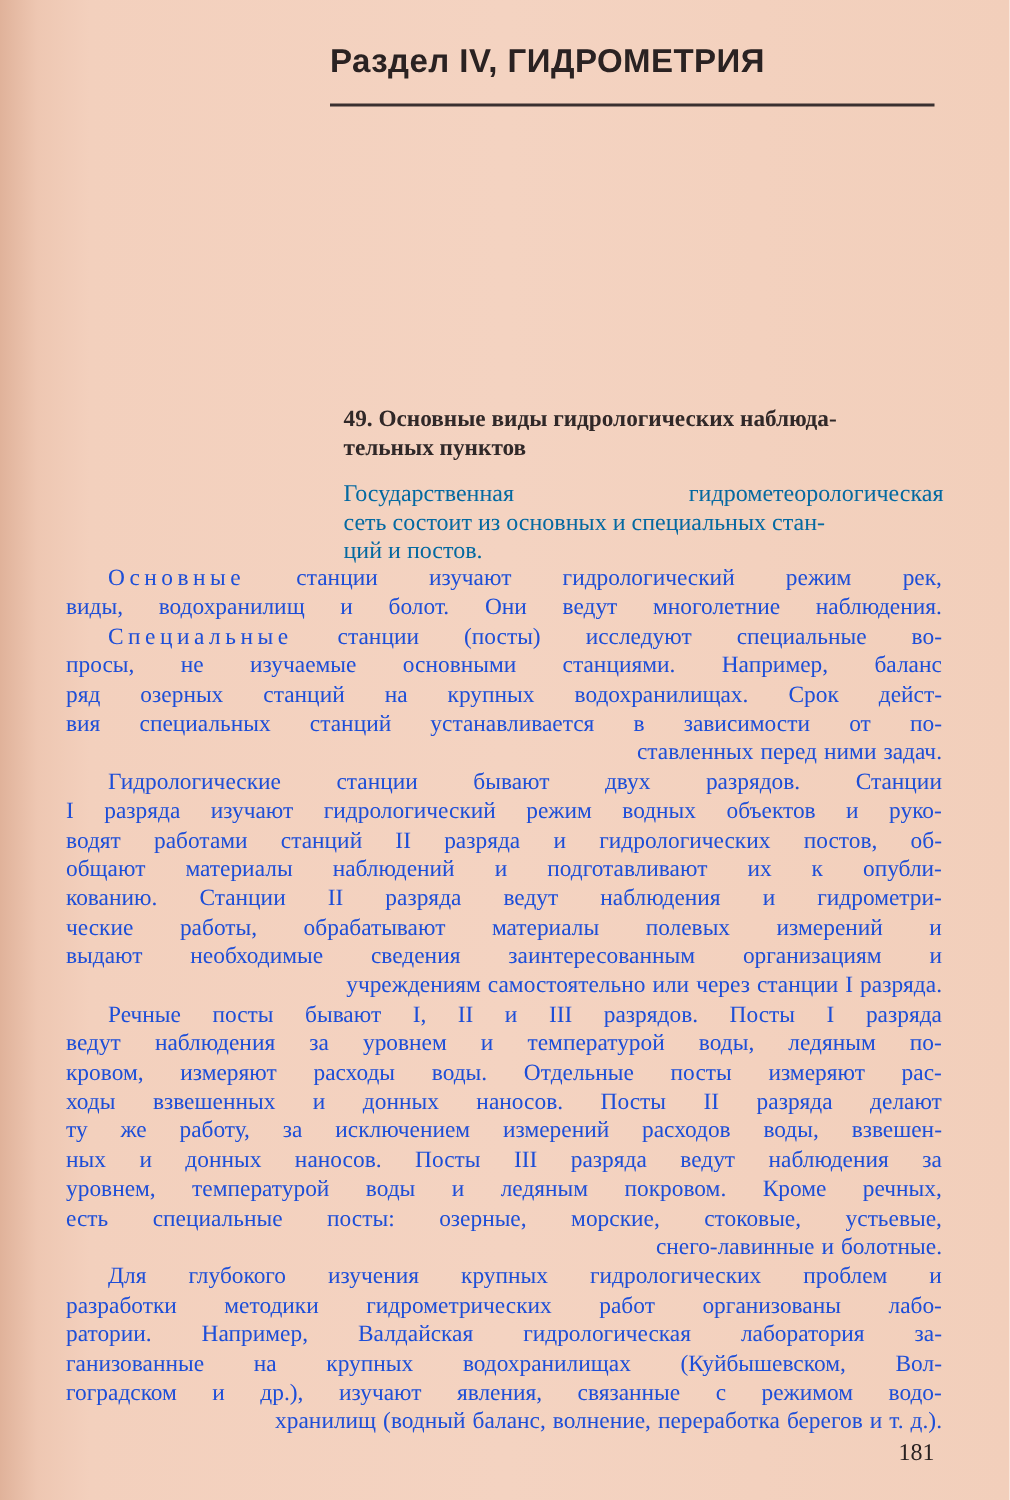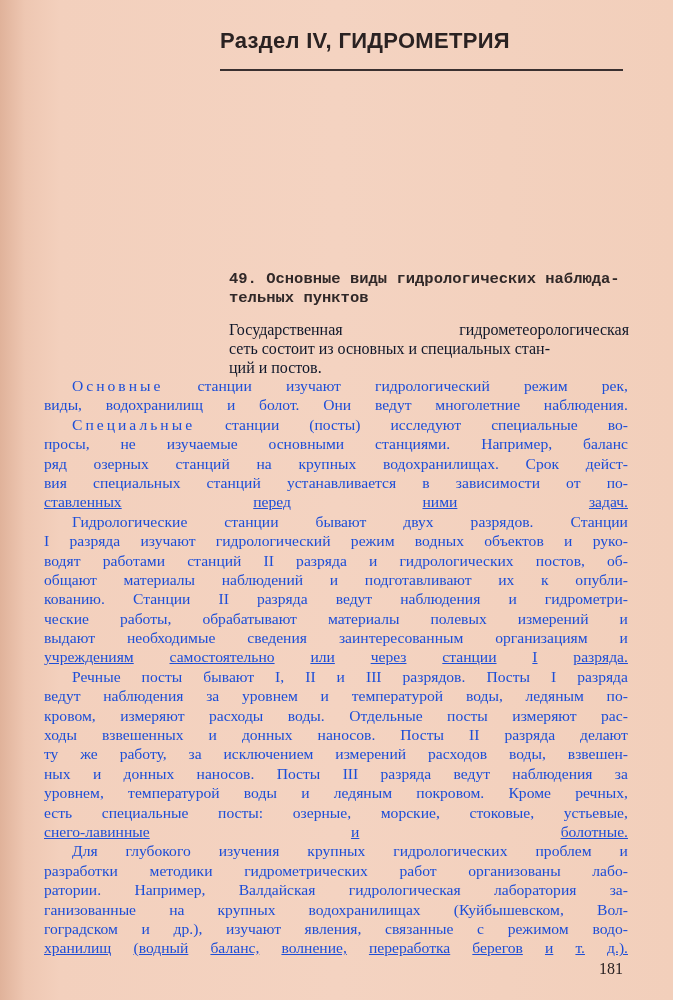--- a/index.html
+++ b/index.html
@@ -49,34 +49,34 @@
     line-height: 26px;
     letter-spacing: 0.6px;
     color: #2e2626;
     text-align: justify;
   }
   .section-title {
     position: absolute;
     left: 229px;
     top: 270px;
     width: 400px;
-    font-family: Liberation Mono, monospace;
+    font-family: Liberation Serif, serif;
     font-weight: bold;
     font-size: 15.5px;
     line-height: 19px;
     color: #302828;
   }
   .lead {
     position: absolute;
     left: 229px;
     top: 320px;
     width: 400px;
     font-size: 16px;
     line-height: 19px;
-    color: #0f172a;
+    color: #0369a1;
   }
   .lead .line {
     display: flex;
     justify-content: space-between;
     white-space: nowrap;
   }
   .body {
     position: absolute;
     left: 44px;
     top: 376px;
@@ -85,22 +85,21 @@
     line-height: 19.4px;
     color: #1d4ed8;
   }
   .body .ln {
     display: flex;
     justify-content: space-between;
     white-space: nowrap;
     height: 19.4px;
   }
   .body .ln.last {
-    justify-content: space-between;
-    text-decoration: underline;
+    justify-content: flex-end;
   }
   .body .ln.indent {
     padding-left: 28px;
   }
   .spaced {
     letter-spacing: 3px;
   }
   .page-number {
     position: absolute;
     left: 599px;

